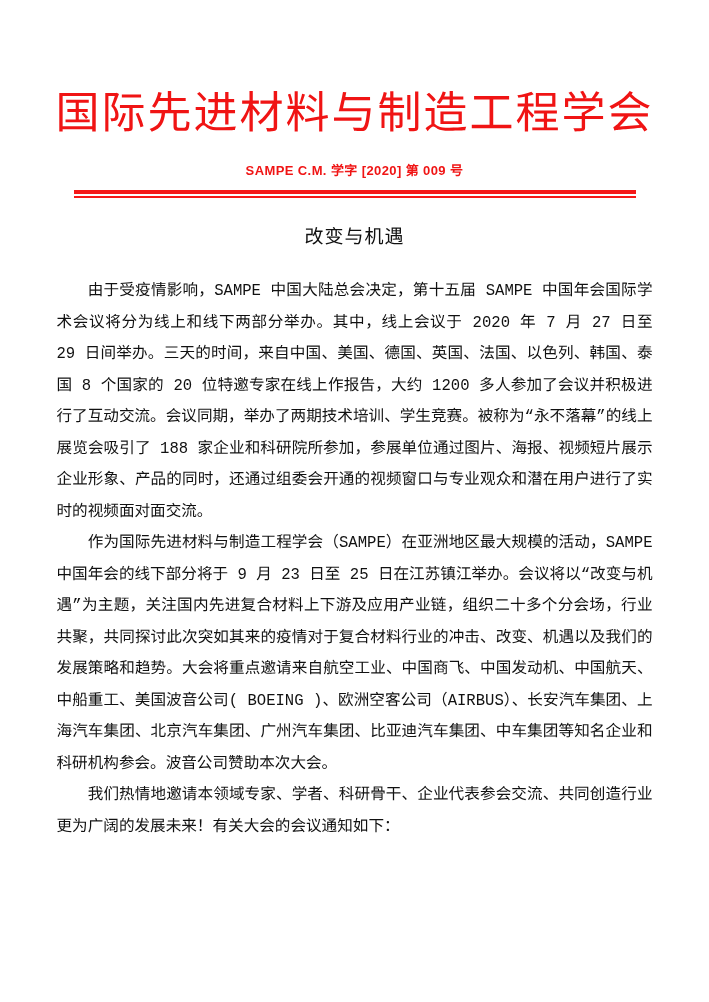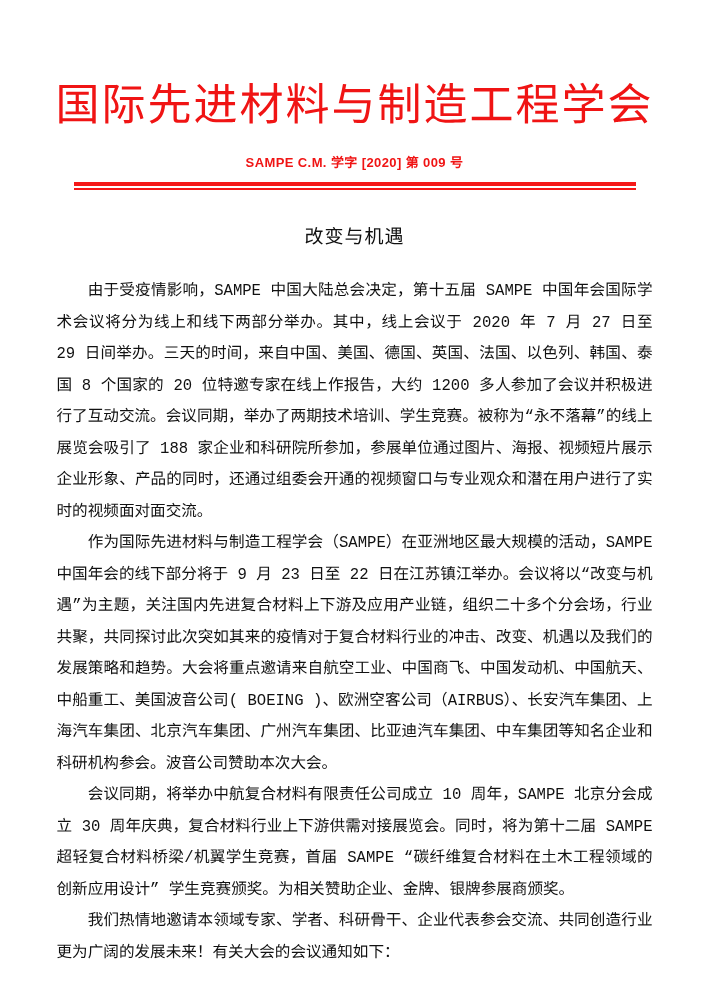--- a/index.html
+++ b/index.html
@@ -30,20 +30,21 @@
     padding-top: 78px;
     text-align: center;
   }
   .org-title {
     font-family: "Liberation Serif", "DejaVu Serif", serif;
     font-size: 44px;
     line-height: 56px;
     letter-spacing: 2px;
     color: #f01414;
     white-space: nowrap;
+    margin-top: 8px;
   }
 
   .doc-number {
     margin-top: 20px;
     font-family: "Liberation Sans", "DejaVu Sans", sans-serif;
     font-size: 13px;
     font-weight: bold;
     line-height: 18px;
     color: #f01414;
     letter-spacing: 0.4px;
@@ -64,21 +65,21 @@
     background: #ffffff;
   }
   .rule-thin {
     height: 2px;
     background: #f51818;
   }
 
   
   .titles {
     text-align: center;
-    margin-top: 32px;
+    margin-top: 24px;
   }
   .subject-line {
     font-family: "Liberation Sans", "DejaVu Sans", sans-serif;
     font-size: 19px;
     line-height: 30px;
     color: #111111;
     letter-spacing: 1px;
   }
   .main-title {
     font-family: "Liberation Sans", "DejaVu Sans", sans-serif;
@@ -125,18 +126,17 @@
       <div class="rule-thin"></div>
     </div>
   </div>
 
   <div class="titles">
     <div class="subject-line">改变与机遇</div>
   </div>
 
   <div class="body-block">
     <p class="para">由于受疫情影响，SAMPE 中国大陆总会决定，第十五届 SAMPE 中国年会国际学术会议将分为线上和线下两部分举办。其中，线上会议于 2020 年 7 月 27 日至 29 日间举办。三天的时间，来自中国、美国、德国、英国、法国、以色列、韩国、泰国 8 个国家的 20 位特邀专家在线上作报告，大约 1200 多人参加了会议并积极进行了互动交流。会议同期，举办了两期技术培训、学生竞赛。被称为“永不落幕”的线上展览会吸引了 188 家企业和科研院所参加，参展单位通过图片、海报、视频短片展示企业形象、产品的同时，还通过组委会开通的视频窗口与专业观众和潜在用户进行了实时的视频面对面交流。</p>
-    <p class="para">作为国际先进材料与制造工程学会（SAMPE）在亚洲地区最大规模的活动，SAMPE 中国年会的线下部分将于 9 月 23 日至 22 日在江苏镇江举办。会议将以“改变与机遇”为主题，关注国内先进复合材料上下游及应用产业链，组织二十多个分会场，行业共聚，共同探讨此次突如其来的疫情对于复合材料行业的冲击、改变、机遇以及我们的发展策略和趋势。大会将重点邀请来自航空工业、中国商飞、中国发动机、中国航天、中船重工、美国波音公司( BOEING )、欧洲空客公司（AIRBUS）、长安汽车集团、上海汽车集团、北京汽车集团、广州汽车集团、比亚迪汽车集团、中车集团等知名企业和科研机构参会。波音公司赞助本次大会。</p>
-    <p class="para">会议同期，将举办中航复合材料有限责任公司成立 10 周年，SAMPE 北京分会成立 30 周年庆典，复合材料行业上下游供需对接展览会。同时，将为第十二届 SAMPE 超轻复合材料桥梁/机翼学生竞赛，首届 SAMPE “碳纤维复合材料在土木工程领域的创新应用设计” 学生竞赛颁奖。为相关赞助企业、金牌、银牌参展商颁奖。</p>
+    <p class="para">作为国际先进材料与制造工程学会（SAMPE）在亚洲地区最大规模的活动，SAMPE 中国年会的线下部分将于 9 月 23 日至 25 日在江苏镇江举办。会议将以“改变与机遇”为主题，关注国内先进复合材料上下游及应用产业链，组织二十多个分会场，行业共聚，共同探讨此次突如其来的疫情对于复合材料行业的冲击、改变、机遇以及我们的发展策略和趋势。大会将重点邀请来自航空工业、中国商飞、中国发动机、中国航天、中船重工、美国波音公司( BOEING )、欧洲空客公司（AIRBUS）、长安汽车集团、上海汽车集团、北京汽车集团、广州汽车集团、比亚迪汽车集团、中车集团等知名企业和科研机构参会。波音公司赞助本次大会。</p>
     <p class="para">我们热情地邀请本领域专家、学者、科研骨干、企业代表参会交流、共同创造行业更为广阔的发展未来！有关大会的会议通知如下：</p>
   </div>
 
 </div>
 
 </body></html>

